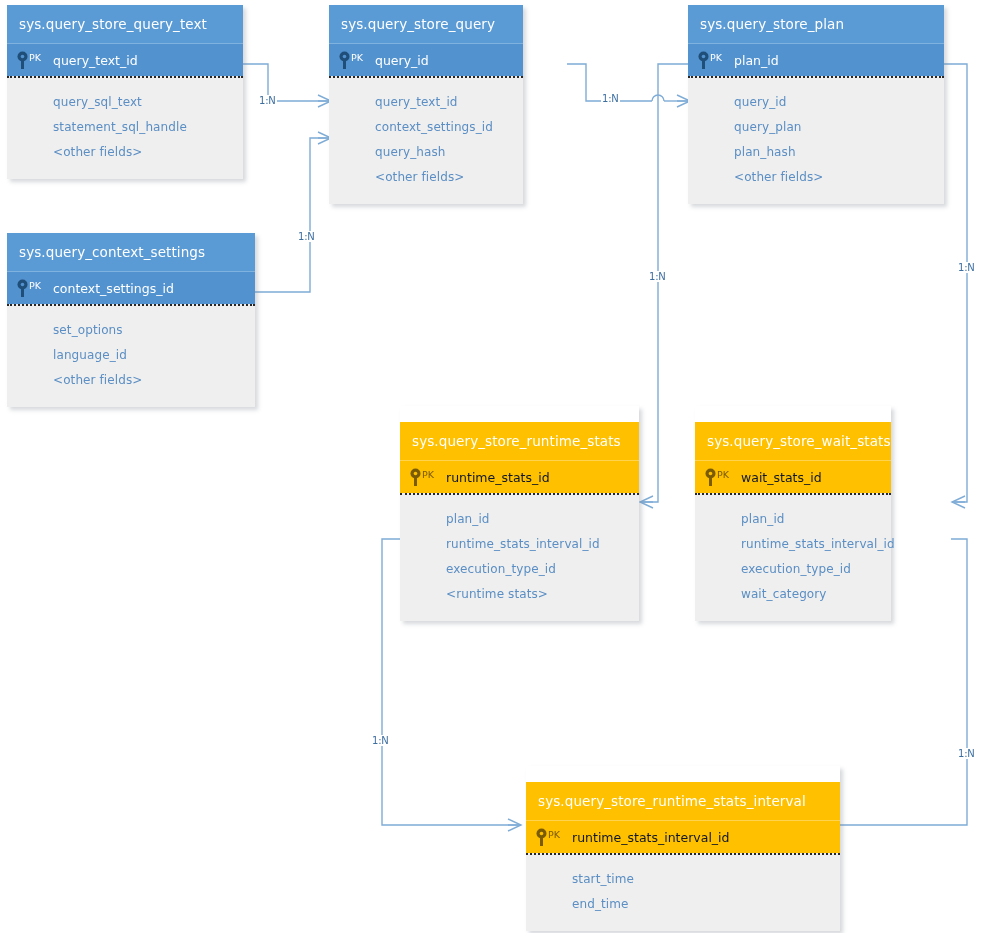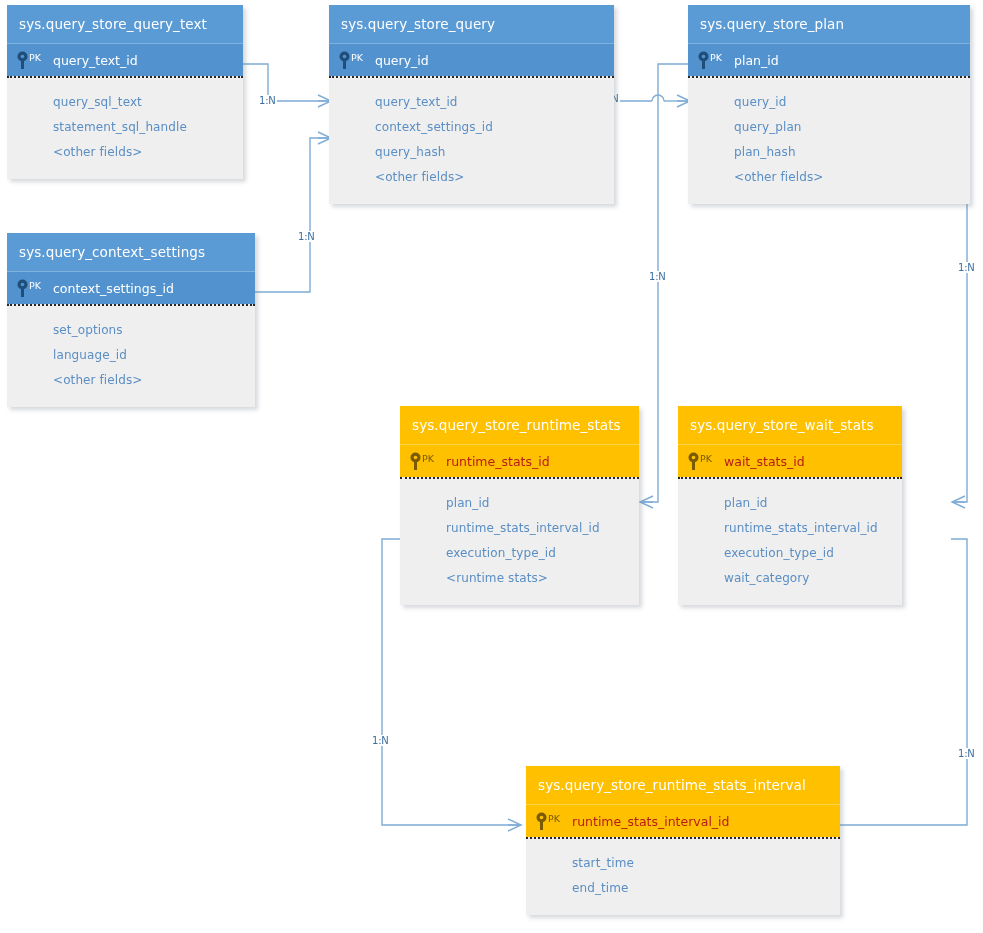--- a/index.html
+++ b/index.html
@@ -117,25 +117,25 @@
     color: #5A8EC4;
     white-space: nowrap;
     letter-spacing: 0.1px;
   }
   
   .blue .ent-title { background: #5B9BD5; }
   .blue .ent-pk    { background: #5292CF; border-top: 1px solid #7FB2DE; }
   .blue .key-icon  { color: #1F4E79; }
   .blue .pk-tag    { color: #ffffff; }
   
-  .orange .ent-title { background: #FFC000; }
+  .orange .ent-title { background: #FFC000; margin-top: 16px; }
   .orange .ent-pk    { background: #FFC000; border-top: 1px solid #FFD34D; }
   .orange .key-icon  { color: #7A5B00; }
   .orange .pk-tag    { color: #7A5B00; }
-  .orange .ent-pk .pkname { color: #b91c1c; }
+  .orange .ent-pk .pkname { color: #0f172a; }
 </style>
 </head>
 <body>
 
 <div id="canvas">
 
   <svg id="wires" viewBox="0 0 983 933" width="983" height="933">
 
     <g>
       <path class="wire" d="M 243 64 L 268 64 L 268 101 L 330 101"></path>
@@ -203,42 +203,42 @@
       </span>
       <span class="pkname">query_text_id</span>
     </div>
     <div class="ent-body">
       <div class="field">query_sql_text</div>
       <div class="field">statement_sql_handle</div>
       <div class="field">&lt;other fields&gt;</div>
     </div>
   </div>
 
-  <div class="entity blue" style="left:329px; top:5px; width:285px;">
+  <div class="entity blue" style="left:329px; top:5px; width:194px;">
     <div class="ent-title">sys.query_store_query</div>
     <div class="ent-pk">
       <span class="keycell">
         <svg class="key-icon" viewBox="0 0 20 19">
           <circle cx="6.5" cy="5.5" r="5" fill="#1F4E79"></circle>
           <circle cx="6.5" cy="5.5" r="1.8" fill="#5292CF"></circle>
           <rect x="5" y="9" width="3" height="9" fill="#1F4E79"></rect>
         </svg>
         <span class="pk-tag">PK</span>
       </span>
       <span class="pkname">query_id</span>
     </div>
     <div class="ent-body">
       <div class="field">query_text_id</div>
       <div class="field">context_settings_id</div>
       <div class="field">query_hash</div>
       <div class="field">&lt;other fields&gt;</div>
     </div>
   </div>
 
-  <div class="entity blue" style="left:688px; top:5px; width:282px;">
+  <div class="entity blue" style="left:688px; top:5px; width:256px;">
     <div class="ent-title">sys.query_store_plan</div>
     <div class="ent-pk">
       <span class="keycell">
         <svg class="key-icon" viewBox="0 0 20 19">
           <circle cx="6.5" cy="5.5" r="5" fill="#1F4E79"></circle>
           <circle cx="6.5" cy="5.5" r="1.8" fill="#5292CF"></circle>
           <rect x="5" y="9" width="3" height="9" fill="#1F4E79"></rect>
         </svg>
         <span class="pk-tag">PK</span>
       </span>
@@ -286,21 +286,21 @@
       <span class="pkname">runtime_stats_id</span>
     </div>
     <div class="ent-body">
       <div class="field">plan_id</div>
       <div class="field">runtime_stats_interval_id</div>
       <div class="field">execution_type_id</div>
       <div class="field">&lt;runtime stats&gt;</div>
     </div>
   </div>
 
-  <div class="entity orange" style="left:678px; top:406px; width:224px;">
+  <div class="entity orange" style="left:695px; top:406px; width:196px;">
     <div class="ent-title">sys.query_store_wait_stats</div>
     <div class="ent-pk">
       <span class="keycell">
         <svg class="key-icon" viewBox="0 0 20 19">
           <circle cx="6.5" cy="5.5" r="5" fill="#7A5B00"></circle>
           <circle cx="6.5" cy="5.5" r="1.8" fill="#FFC000"></circle>
           <rect x="5" y="9" width="3" height="9" fill="#7A5B00"></rect>
         </svg>
         <span class="pk-tag">PK</span>
       </span>

